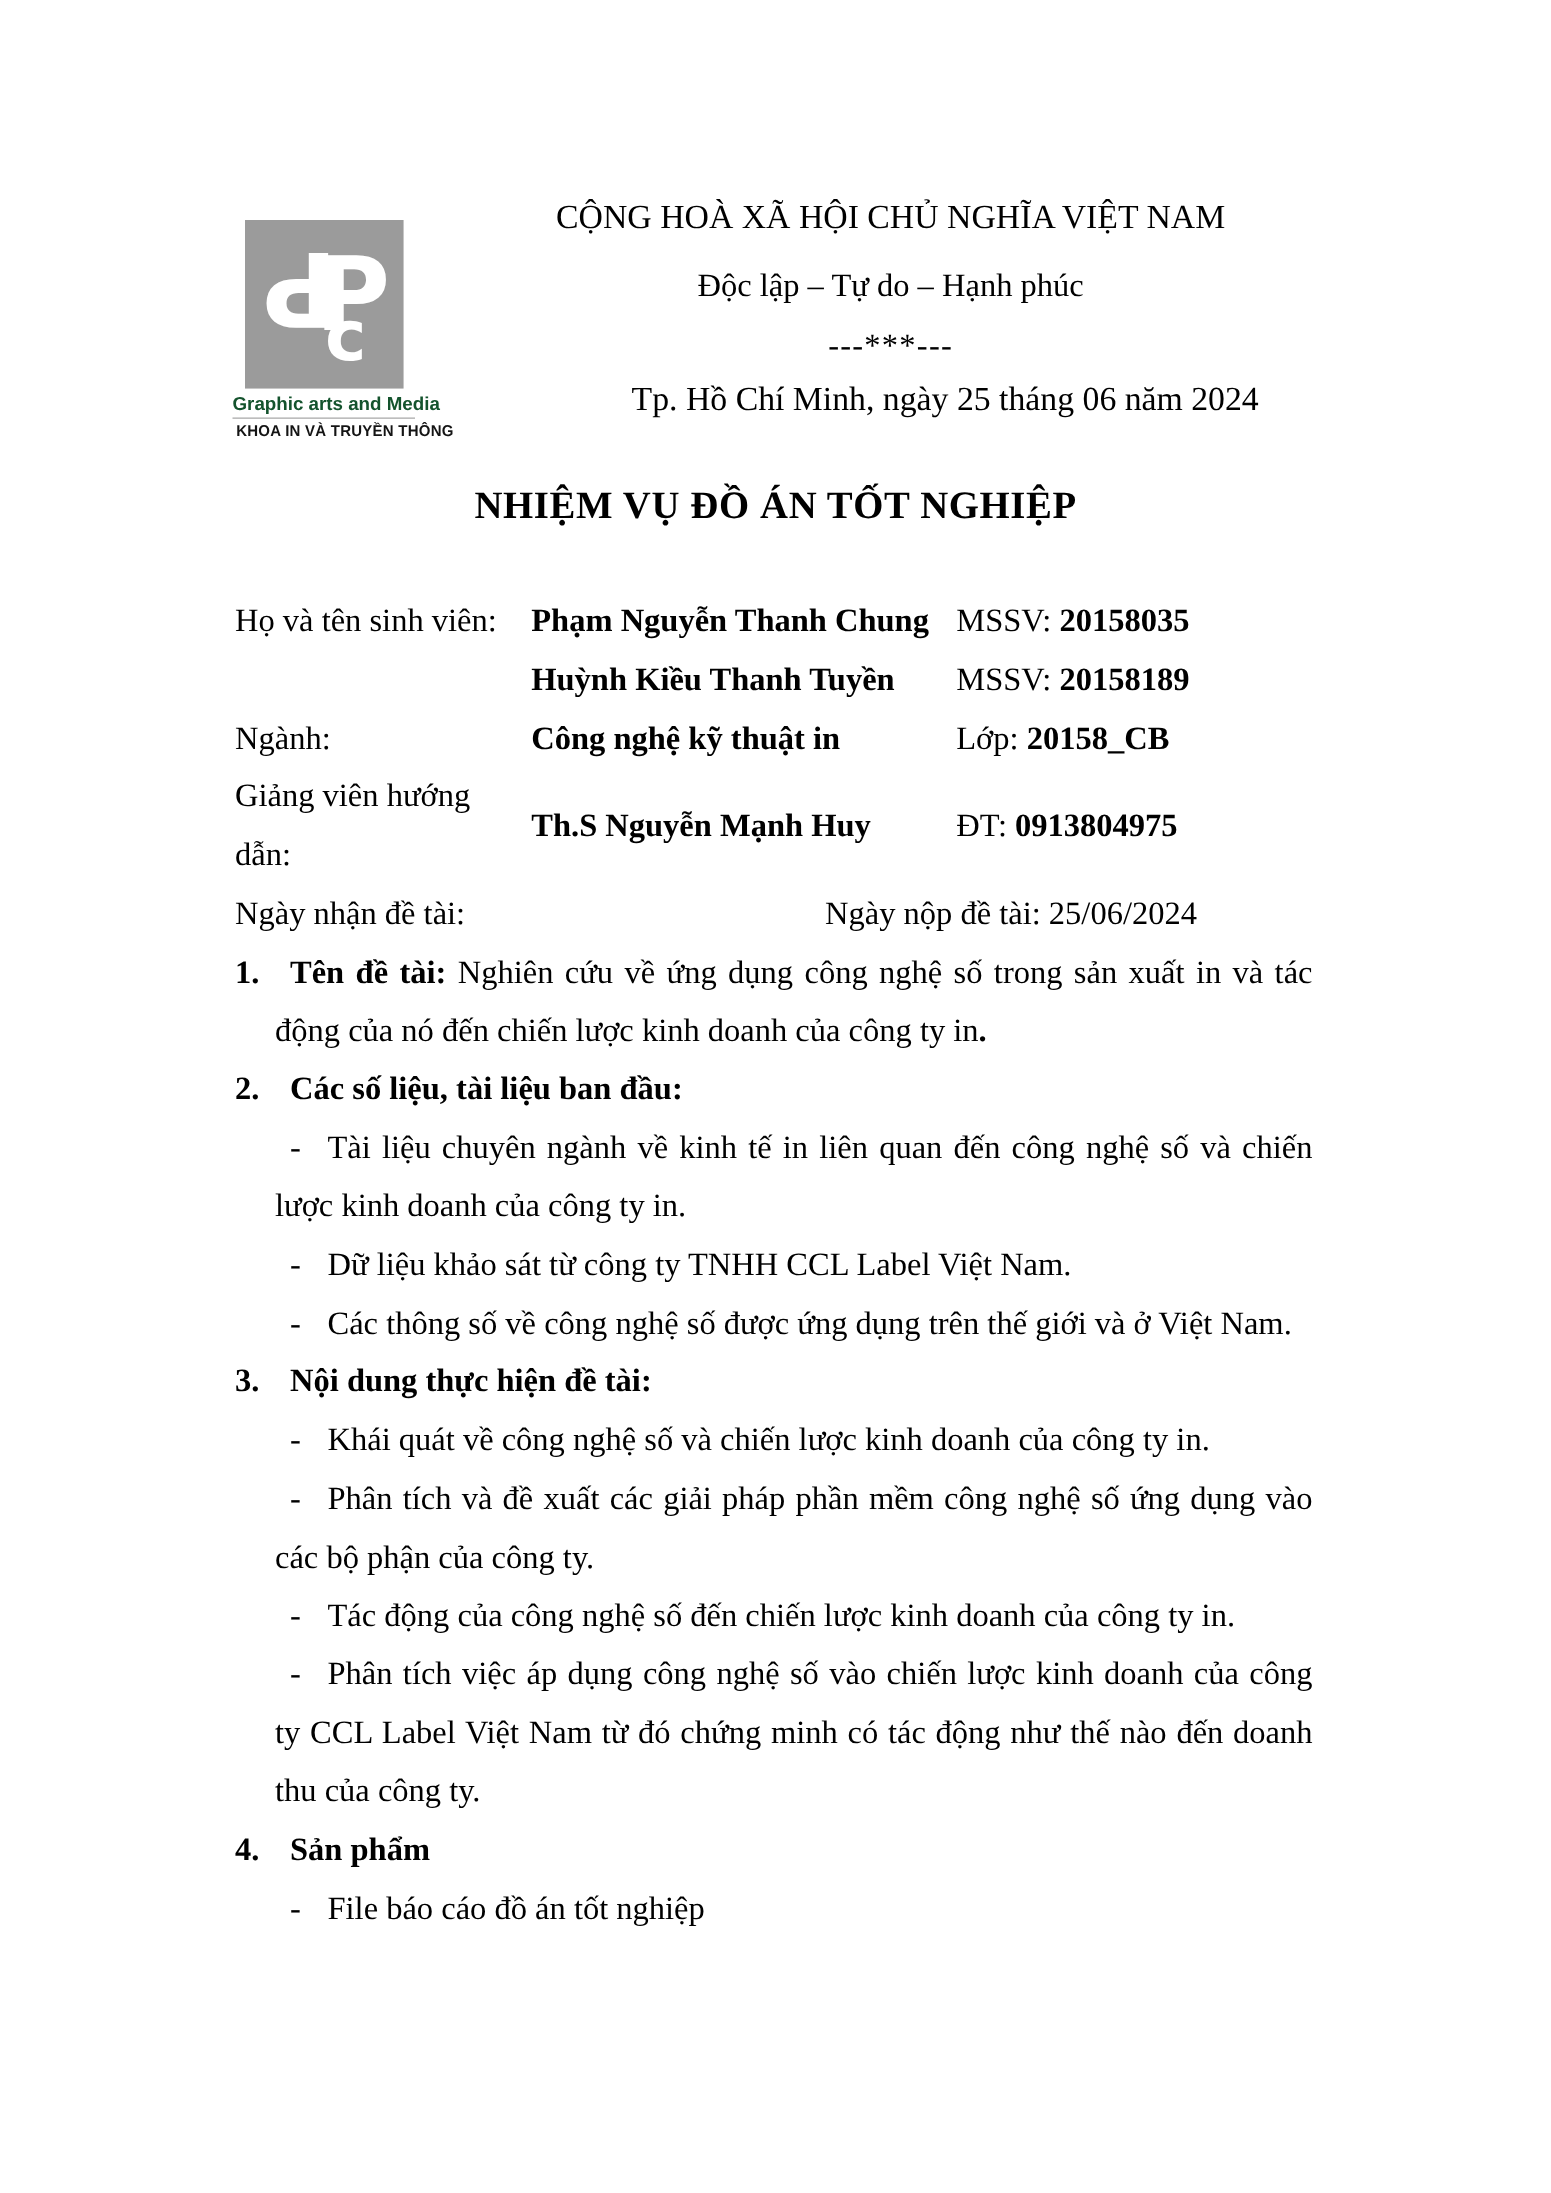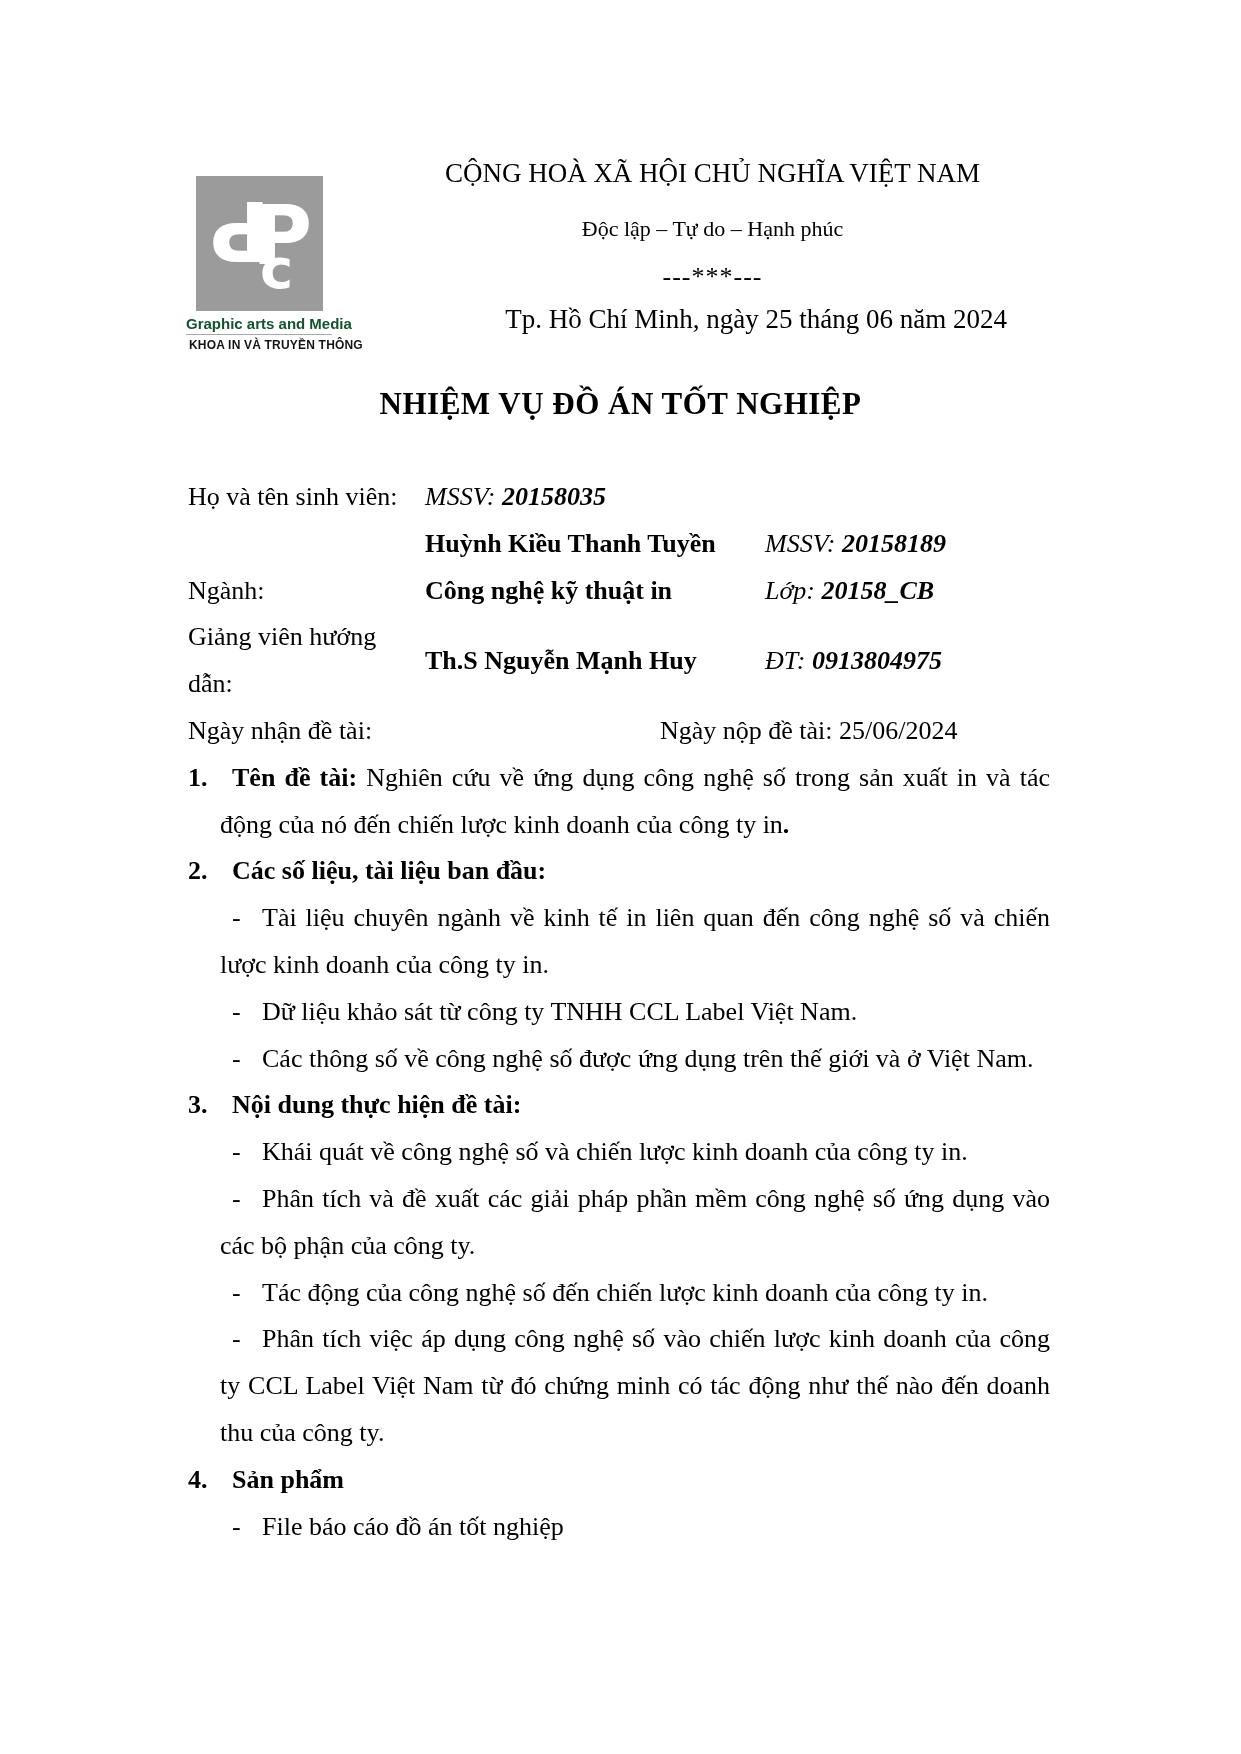--- a/index.html
+++ b/index.html
@@ -26,39 +26,39 @@
   .logo-caption-vi {
     font-family:"Liberation Sans","DejaVu Sans",sans-serif;
     font-weight:bold; font-size:12.5px; color:#141414;
     margin-top:3px; letter-spacing:0.2px; white-space:nowrap;
     transform:scaleX(0.96); transform-origin:center;
   }
 
   
   .header-text { position:absolute; left:380px; top:156px; width:665px; text-align:center; }
   .h-line1 { font-size:27px; line-height:34px; }
-  .h-line2 { font-size:22px; line-height:34px; margin-top:22px; }
+  .h-line2 { font-size:26px; line-height:34px; margin-top:22px; }
   .h-sep   { font-size:26px; line-height:34px; margin-top:14px; letter-spacing:1px; }
   .h-date  { font-size:27px; line-height:34px; margin-top:8px; text-align:right; padding-right:38px; }
 
   
   .doc-title {
     position:absolute; left:0; top:386px; width:100%;
     text-align:center; font-size:31px; font-weight:bold; letter-spacing:0.5px;
   }
 
   
   .flow {
     position:absolute; left:188px; top:474px; width:862px;
     font-size:26px; line-height:1.8;
   }
   .info-row { display:flex;align-items:center; }
   .c1 { width:237px; flex:none; }
   .c2 { width:340px; flex:none; font-weight:bold; }
-  .c3 { flex:1;font-style:italic; }
+  .c3 { flex:1; }
   .c3 b, .lbl-val b { font-weight:bold; }
   .row-dates { position:relative; }
   .submit-date { position:absolute; left:472px; top:0; white-space:nowrap; }
 
   .sections p { margin:0; text-align:justify; }
   .sec-head { margin-left:32px !important; text-indent:-32px; }
   .sec-num { display:inline-block; width:44px; font-weight:bold; text-indent:0; }
   .sec-title { font-weight:bold; }
   .dash-item { margin-left:32px !important; text-indent:12px; }
   .dash { display:inline-block; width:30px; text-indent:0; }
@@ -90,20 +90,21 @@
     <div class="h-date">Tp. Hồ Chí Minh, ngày 25 tháng 06 năm 2024</div>
   </div>
 
   <div class="doc-title">NHIỆM VỤ ĐỒ ÁN TỐT NGHIỆP</div>
 
   <div class="flow">
 
     <div>
       <div class="info-row">
         <span class="c1">Họ và tên sinh viên:</span>
+        <span class="c2">Phạm Nguyễn Thanh Chung</span>
         <span class="c3 lbl-val"><span>MSSV:</span> <b>20158035</b></span>
       </div>
       <div class="info-row">
         <span class="c1"></span>
         <span class="c2">Huỳnh Kiều Thanh Tuyền</span>
         <span class="c3 lbl-val"><span>MSSV:</span> <b>20158189</b></span>
       </div>
       <div class="info-row">
         <span class="c1">Ngành:</span>
         <span class="c2">Công nghệ kỹ thuật in</span>

